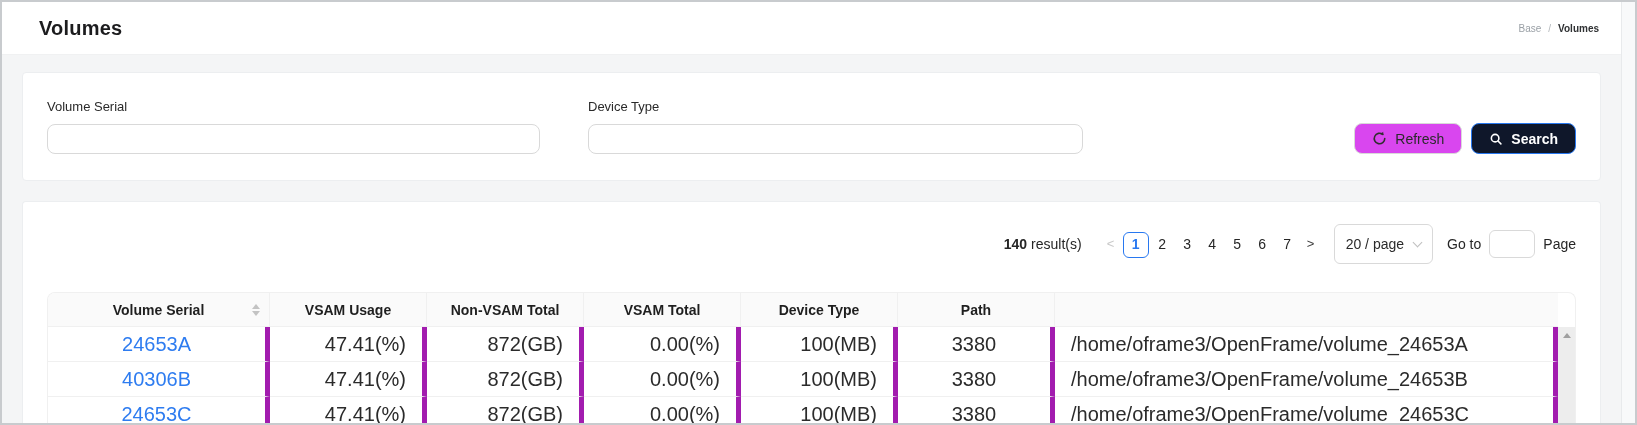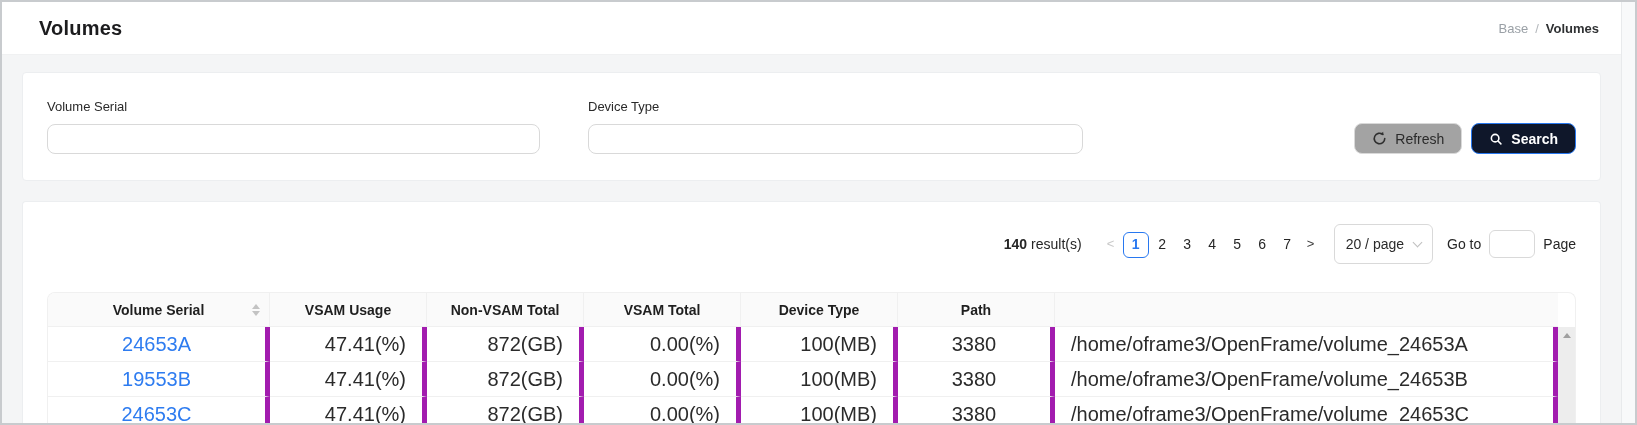--- a/index.html
+++ b/index.html
@@ -4,36 +4,36 @@
 <style>
   * { margin:0; padding:0; box-sizing:border-box; }
   html,body { width:1637px; height:425px; font-family:"Liberation Sans", sans-serif; }
   .viewport { width:1637px; height:425px; border:2px solid #c8cbce; display:flex; background:#f4f5f6; overflow:hidden;justify-content:center; }
   .main { flex:1; display:flex; flex-direction:column; overflow:hidden; min-width:0; }
   .browser-scrollbar { width:14px; background:#f8f9fa; border-left:1px solid #e8eaec; }
 
   
   .page-header { background:#fff; height:53px; flex:0 0 53px; display:flex; align-items:center; justify-content:space-between; padding:0 22px 0 37px; border-bottom:1px solid #f0f1f2; }
   .page-title { font-size:20px; font-weight:700; color:#1c1c1e; letter-spacing:.2px; }
-  .breadcrumb { font-size:13px; color:#9aa0a6; display:flex; align-items:center; gap:7px; }
+  .breadcrumb { font-size:10px; color:#9aa0a6; display:flex; align-items:center; gap:7px; }
   .bc-parent { color:#9aa0a6; cursor:pointer; }
   .bc-sep { color:#b3b7bb; }
   .bc-current { color:#2f3133; font-weight:600; }
 
   
   .card { background:#fff; border:1px solid #eceef0; border-radius:4px; }
   .filter-card { margin:17px 20px 0; padding:26px 24px; display:flex; align-items:flex-end; }
   .field { display:flex; flex-direction:column; }
   .field label { font-size:13px; color:#2a2a2a; margin-bottom:10px; font-weight:400; }
   .text-input { width:493px; height:30px; border:1px solid #d9d9d9; border-radius:8px; padding:0 12px; font-size:14px; color:#2a2a2a; outline:none; background:#fff; font-family:"Liberation Sans",sans-serif; }
   .field + .field { margin-left:48px; }
   .field-device .text-input { width:495px; }
   .filter-actions { margin-left:auto; display:flex; gap:9px; }
   .btn { height:31px; display:inline-flex; align-items:center; gap:8px; border-radius:8px; font-size:14px; padding:0 17px; cursor:pointer; font-family:"Liberation Sans",sans-serif; }
-  .btn-default { background:#a3a3a3; border:1px solid #d9d9d9; color:#2b2b2b; }
+  .btn-default { background:#d946ef; border:1px solid #d9d9d9; color:#2b2b2b; }
   .btn-primary { background:#0f172a; border:1px solid #2878f0; color:#fff; font-weight:600; }
   .btn .icon { display:inline-flex; align-items:center; }
 
   
   .table-card { margin:20px 20px 0; padding:22px 24px 0; flex:1; display:flex; flex-direction:column; overflow:hidden; min-height:0; border-bottom:0; border-radius:4px 4px 0 0; }
 
   
   .pagination { display:flex; align-items:center; justify-content:flex-end; font-size:14px; color:#262626; margin-bottom:28px; flex:0 0 auto; }
   .results { margin-right:18px; }
   .results b { font-weight:700; margin-right:4px; }
@@ -159,21 +159,21 @@
               </div>
               <div class="td c-num">47.41(%)</div>
               <div class="td c-num">872(GB)</div>
               <div class="td c-num">0.00(%)</div>
               <div class="td c-num">100(MB)</div>
               <div class="td c-center">3380</div>
               <div class="td c-path">/home/oframe3/OpenFrame/volume_24653A</div>
             </div>
             <div class="tr">
               <div class="td c-serial">
-                <a class="link">19553B</a>
+                <a class="link">40306B</a>
               </div>
               <div class="td c-num">47.41(%)</div>
               <div class="td c-num">872(GB)</div>
               <div class="td c-num">0.00(%)</div>
               <div class="td c-num">100(MB)</div>
               <div class="td c-center">3380</div>
               <div class="td c-path">/home/oframe3/OpenFrame/volume_24653B</div>
             </div>
             <div class="tr">
               <div class="td c-serial">

